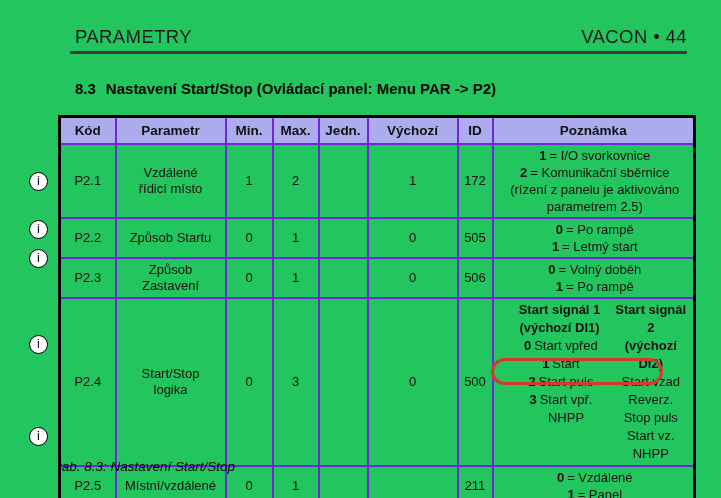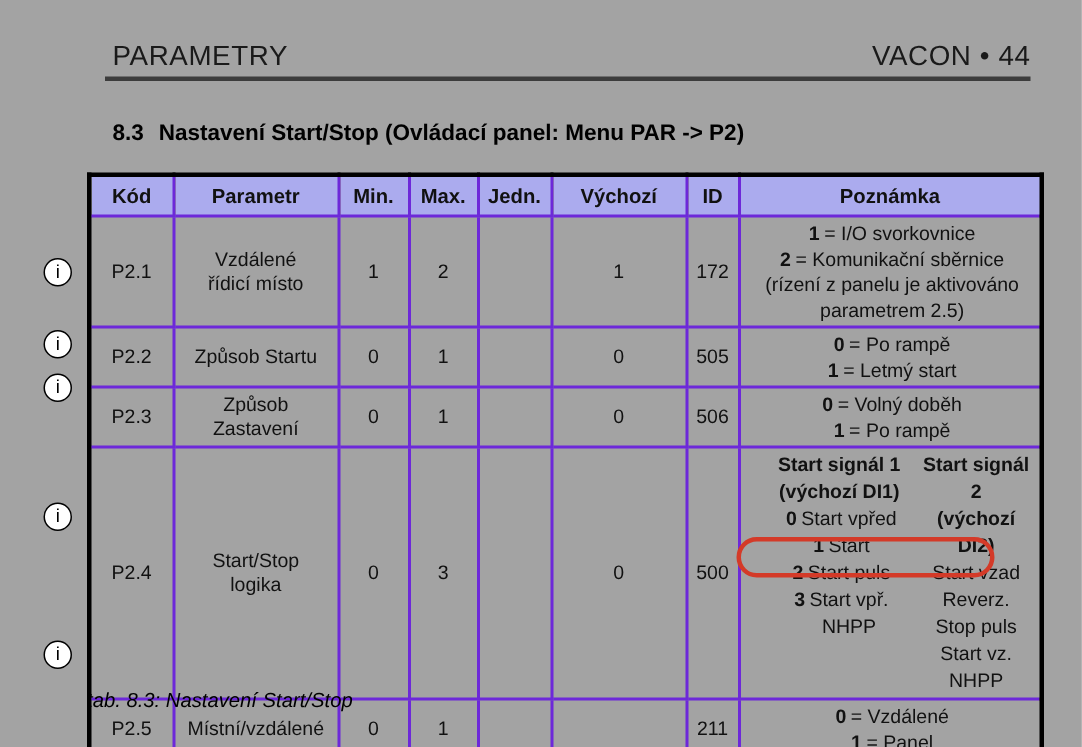--- a/index.html
+++ b/index.html
@@ -1,18 +1,18 @@
 <!DOCTYPE html>
 <html><head>
 <meta charset="utf-8">
 <style>
   * { margin:0; padding:0; box-sizing:border-box; }
   body { background:#e8e8e8; font-family:"Liberation Sans", sans-serif; }
   .page {
-    position:relative; width:721px; height:498px; background:#a3a3a3;
+    position:relative; width:721px; height:498px; background:#22c55e;
     overflow:hidden; color:#111;
   }
 
   
   .hdr-left  { position:absolute; left:75px; top:26px; font-size:18.5px; letter-spacing:.4px; color:#1a1a1a; }
   .hdr-right { position:absolute; right:34px; top:26px; font-size:18.5px; letter-spacing:.4px; color:#1a1a1a; }
   .hdr-rule  { position:absolute; left:70px; top:51px; width:617px; height:2.5px; background:#3c3c3c; }
 
   
   .section { position:absolute; left:75px; top:80px; font-size:15px; font-weight:bold; color:#000; }

